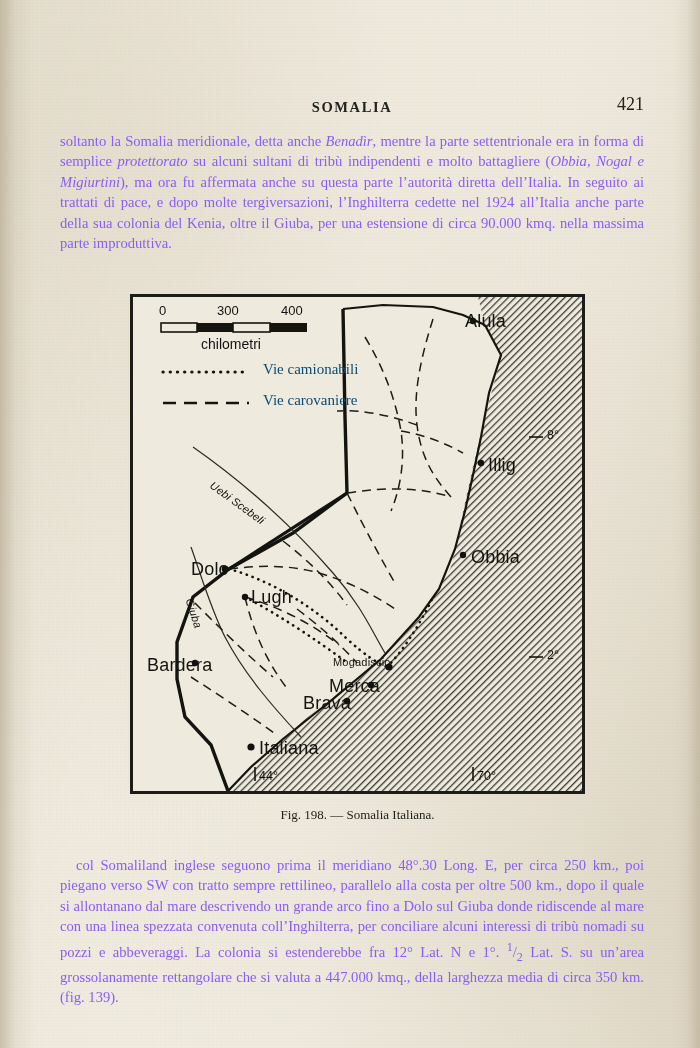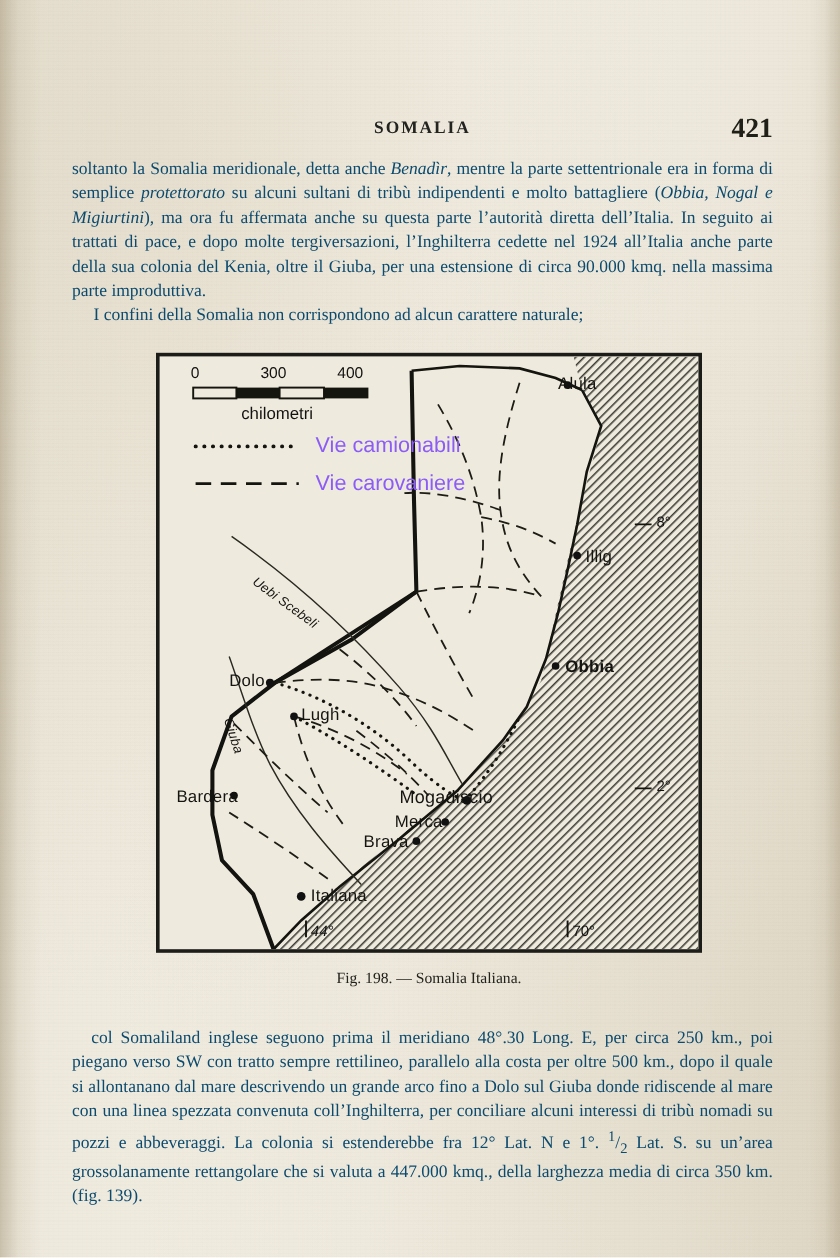--- a/index.html
+++ b/index.html
@@ -66,31 +66,31 @@
     text-align: center;
     font-size: 14.5px;
     letter-spacing: 1.6px;
     font-weight: bold;
     color: #232320;
   }
   .runhead .pageno {
     position: absolute;
     right: 0;
     top: -5px;
-    font-size: 23px;
-    font-weight: bold;
+    font-size: 18px;
+    font-weight: normal;
     color: #202018;
     text-align: center;
   }
   
   .para {
     font-size: 14.6px;
     line-height: 20.4px;
     text-align: justify;
-    color: #0c4a6e;
+    color: #8b5cf6;
     margin: 0;
   }
   .para.indent { text-indent: 18px; }
   .block-top {
     position: absolute;
     top: 124px;
     left: 0;
     width: 584px;
   }
   .block-bottom {
@@ -126,32 +126,32 @@
   .fig-caption {
     margin-top: 13px;
     text-align: center;
     font-size: 13px;
     color: #22221d;
   }
   
   .mlabel {
     position: absolute;
     font-family: "Liberation Sans", sans-serif;
-    font-size: 14px;
+    font-size: 18px;
     color: #141410;
     white-space: nowrap;
     letter-spacing: .2px;
   }
-  .mlabel.big { font-size: 15px; }
+  .mlabel.big { font-size: 11px; }
   .mlabel.italic { font-style: italic; font-size: 11px; }
   .legend-text {
     position: absolute;
-    font-family: Liberation Sans, sans-serif;
-    font-size: 18px;
-    color: #8b5cf6;
+    font-family: Liberation Serif, serif;
+    font-size: 15px;
+    color: #0c4a6e;
     white-space: nowrap;
   }
   .scale-text {
     position: absolute;
     font-family: "Liberation Sans", sans-serif;
     font-size: 13px;
     color: #121210;
   }
   .coord {
     position: absolute;
@@ -170,21 +170,20 @@
 
 <div class="content">
 
   <div class="runhead">
     <div class="title">SOMALIA</div>
     <div class="pageno">421</div>
   </div>
 
   <div class="block-top">
     <p class="para">soltanto la Somalia meridionale, detta anche <i>Benadìr</i>, mentre la parte settentrionale era in forma di semplice <i>protettorato</i> su alcuni sultani di tribù indipendenti e molto battagliere (<i>Obbia, Nogal e Migiurtini</i>), ma ora fu affermata anche su questa parte l’autorità diretta dell’Italia. In seguito ai trattati di pace, e dopo molte tergiversazioni, l’Inghilterra cedette nel 1924 all’Italia anche parte della sua colonia del Kenia, oltre il Giuba, per una estensione di circa 90.000 kmq. nella massima parte improduttiva.</p>
-    <p class="para indent">I confini della Somalia non corrispondono ad alcun carattere naturale;</p>
   </div>
 
   <div class="figure">
     <div class="map-frame">
       <div class="map-inner">
         <svg width="449" height="494" viewBox="0 0 449 494">
 
           <defs>
             <pattern id="seaHatch" width="6" height="6" patternUnits="userSpaceOnUse" patternTransform="rotate(45)">
               <rect width="6" height="6" fill="#efeade"></rect>
@@ -274,37 +273,37 @@
         <div class="scale-text" style="left:84px; top:6px;">300</div>
         <div class="scale-text" style="left:148px; top:6px;">400</div>
         <div class="scale-text" style="left:68px; top:39px; font-size:14px;">chilometri</div>
 
         <div class="legend-text" style="left:130px; top:64px;">Vie camionabili</div>
         <div class="legend-text" style="left:130px; top:95px;">Vie carovaniere</div>
 
         
         <div class="mlabel" style="left:332px; top:14px;">Alula</div>
         <div class="mlabel" style="left:355px; top:158px;">Illig</div>
-        <div class="mlabel" style="left:338px; top:250px;font-weight:bold;">Obbia</div>
+        <div class="mlabel" style="left:338px; top:250px;">Obbia</div>
         <div class="mlabel" style="left:58px; top:262px;">Dolo</div>
         <div class="mlabel" style="left:118px; top:290px;">Lugh</div>
         <div class="mlabel" style="left:14px; top:358px;">Bardera</div>
         <div class="mlabel big" style="left:200px; top:359px;">Mogadiscio</div>
         <div class="mlabel" style="left:196px; top:379px;">Merca</div>
         <div class="mlabel" style="left:170px; top:396px;">Brava</div>
         <div class="mlabel" style="left:126px; top:441px;">Italiana</div>
 
         
         <div class="mlabel italic" style="left:82px; top:182px; transform:rotate(36deg); transform-origin:0 0;">Uebi Scebeli</div>
         <div class="mlabel italic" style="left:62px; top:300px; transform:rotate(72deg); transform-origin:0 0;">Giuba</div>
 
         
         <div class="coord" style="left:414px; top:131px;">8°</div>
         <div class="coord" style="left:414px; top:351px;">2°</div>
-        <div class="coord" style="left:126px; top:472px;font-style:italic;">44°</div>
+        <div class="coord" style="left:126px; top:472px;">44°</div>
         <div class="coord" style="left:344px; top:472px;">70°</div>
       </div>
     </div>
     <div class="fig-caption">Fig. 198. — Somalia Italiana.</div>
   </div>
 
   <div class="block-bottom">
     <p class="para">col Somaliland inglese seguono prima il meridiano 48°.30 Long. E, per circa 250 km., poi piegano verso SW con tratto sempre rettilineo, parallelo alla costa per oltre 500 km., dopo il quale si allontanano dal mare descrivendo un grande arco fino a Dolo sul Giuba donde ridiscende al mare con una linea spezzata convenuta coll’Inghilterra, per conciliare alcuni interessi di tribù nomadi su pozzi e abbeveraggi. La colonia si estenderebbe fra 12° Lat. N e 1°. <sup>1</sup>/<sub>2</sub> Lat. S. su un’area grossolanamente rettangolare che si valuta a 447.000 kmq., della larghezza media di circa 350 km. (fig. 139).</p>
   </div>
 

